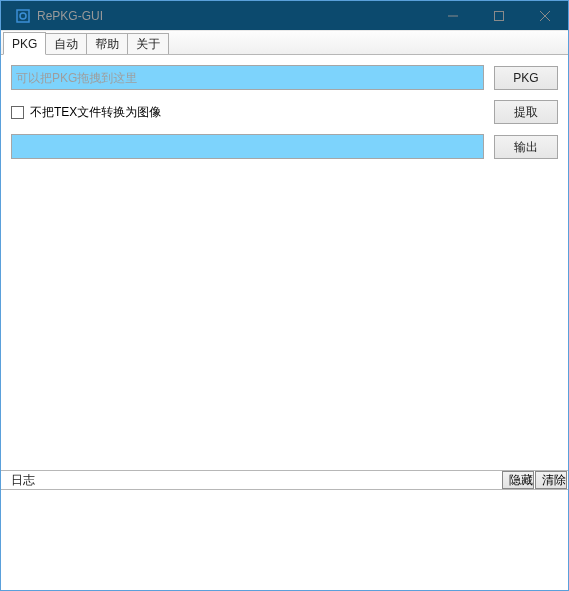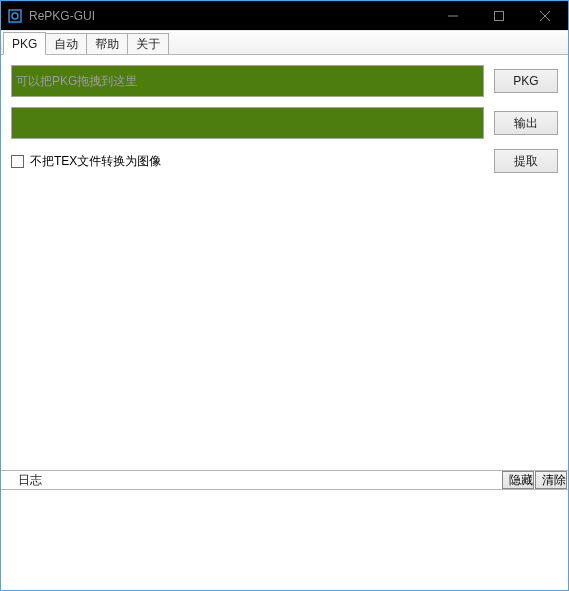--- a/index.html
+++ b/index.html
@@ -1,37 +1,37 @@
 <!DOCTYPE html>
 <html><head>
 <meta charset="utf-8">
 <style>
   * { box-sizing: border-box; font-family: "Microsoft YaHei", "Segoe UI", Tahoma, sans-serif; font-size: 12px; }
   html, body { margin: 0; padding: 0; }
   .window { width: 569px; height: 591px; background: #fff; border: 1px solid #5aa0db; display: flex; flex-direction: column; }
-  .titlebar { height: 30px; background: #000000; display: flex; align-items: center; padding: 0 0 0 6px; border-bottom: 1px solid #e8e8e8; }
+  .titlebar { height: 30px; background: #0c4a6e; display: flex; align-items: center; padding: 0 0 0 14px; border-bottom: 1px solid #e8e8e8; }
   .titlebar .appicon { width: 16px; height: 16px; margin-right: 6px; display: flex; align-items: center; justify-content: center; }
   .titlebar .title { flex: 1; color: #999; }
   .winbtns { display: flex; height: 100%; }
   .winbtn { width: 46px; display: flex; align-items: center; justify-content: center; color: #9a9a9a; }
   .winbtn svg { display: block; }
   .tabbar { height: 24px; background: linear-gradient(#fdfdfd,#f0f0f0); border-bottom: 1px solid #b7b7b7; display: flex; align-items: flex-end; padding-left: 2px; }
   .tab { height: 21px; line-height: 20px; padding: 0 8px; border: 1px solid #adadad; border-bottom: none; margin-right: 0px; background: #f7f7f7; color: #222; position: relative; }
   .tab + .tab { margin-left: -1px; }
   .tab.active { background: #fff; height: 23px; line-height: 22px; z-index: 2; border-bottom: 1px solid #fff; margin-bottom: -1px; }
   .content { flex: 1; padding: 10px 10px 0 10px; display: flex; flex-direction: column; }
   .row { display: flex; align-items: center; margin-bottom: 10px; }
   .row .inputwrap { flex: 1; margin-right: 10px; }
-  input[type=text] { width: 100%; height: 32px; border: 1px solid #a6a6a6; padding: 2px 4px; background: #4d7c0f; color: #222; }
+  input[type=text] { width: 100%; height: 25px; border: 1px solid #a6a6a6; padding: 2px 4px; background: #7dd3fc; color: #222; }
   input[type=text]::placeholder { color: #9e9e9e; }
   .btn { width: 64px; height: 24px; border: 1px solid #a6a6a6; background: linear-gradient(#f2f2f2,#e6e6e6); color: #222; text-align: center; line-height: 22px; cursor: default; }
   .chkrow { display: flex; align-items: center; }
   .chk { width: 13px; height: 13px; border: 1px solid #666; margin-right: 6px; background: #fff; }
   .spacer { flex: 1; }
-  .logheader { display: flex; align-items: center; border-top: 1px solid #b7b7b7; border-bottom: 1px solid #b7b7b7; background: #fff; height: 20px; margin: 0 -10px; padding-left: 17px; }
+  .logheader { display: flex; align-items: center; border-top: 1px solid #b7b7b7; border-bottom: 1px solid #b7b7b7; background: #fff; height: 20px; margin: 0 -10px; padding-left: 10px; }
   .logheader .loglbl { flex: 1; color: #222; }
   .smallbtn { width: 32px; height: 18px; border: 1px solid #888; background: linear-gradient(#f2f2f2,#e3e3e3); text-align: right; line-height: 16px; margin-right: 1px; }
   .logarea { flex: 0 0 100px; margin: 0 -10px; border-top: none; background: #fff; }
   .logarea textarea { width: 100%; height: 100%; border: none; resize: none; padding: 2px 4px; background: #fff; }
 </style>
 </head>
 <body>
 
 <div class="window">
 
@@ -73,33 +73,33 @@
   <div class="content">
 
     <div class="row">
       <div class="inputwrap">
         <input type="text" placeholder="可以把PKG拖拽到这里" style="">
       </div>
       <div class="btn">PKG</div>
     </div>
 
     <div class="row">
-      <div class="inputwrap">
-        <input type="text" style="">
-      </div>
-      <div class="btn">输出</div>
-    </div>
-
-    <div class="row">
       <div class="chkrow">
         <span class="chk"></span>
         <span>不把TEX文件转换为图像</span>
       </div>
       <div class="spacer"></div>
       <div class="btn">提取</div>
+    </div>
+
+    <div class="row">
+      <div class="inputwrap">
+        <input type="text" style="">
+      </div>
+      <div class="btn">输出</div>
     </div>
 
     <div class="spacer"></div>
 
     <div class="logheader">
       <span class="loglbl">日志</span>
       <div class="smallbtn">隐藏</div>
       <div class="smallbtn">清除</div>
     </div>
     <div class="logarea">

